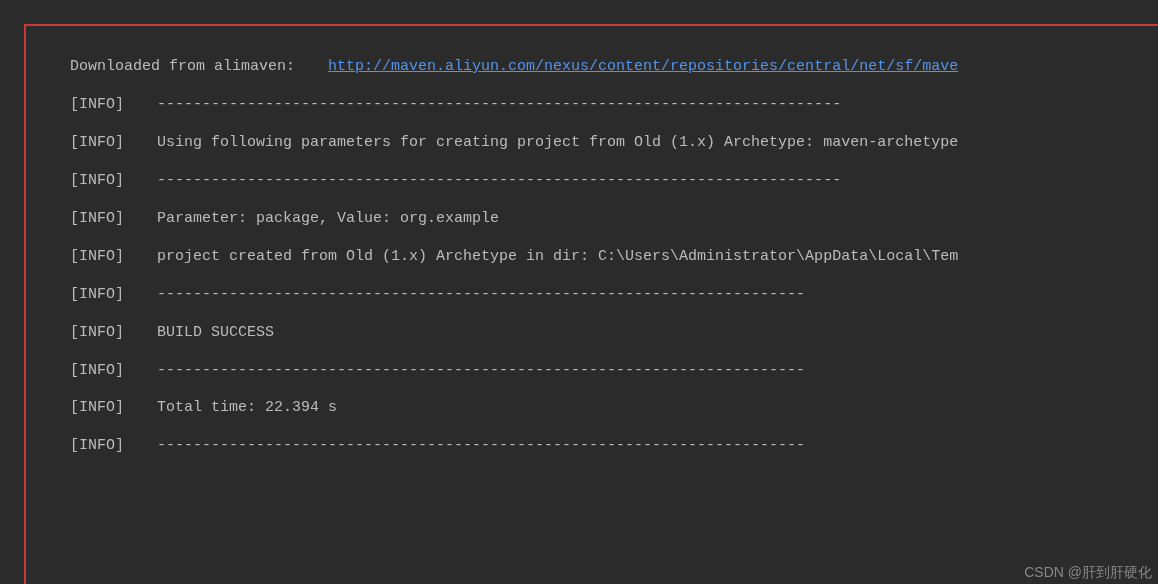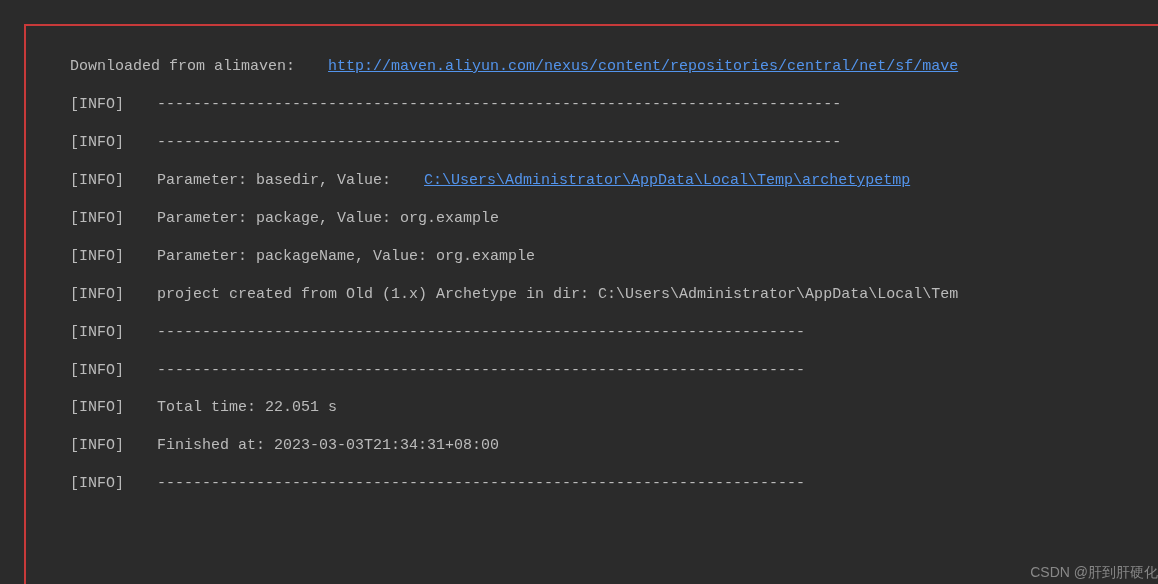--- a/index.html
+++ b/index.html
@@ -37,61 +37,58 @@
     .link {
       color: #5394ec;
       text-decoration: underline;
     }
     .first-line-prefix {
       color: #bbbbbb;
     }
     .watermark {
       position: absolute;
       bottom: 12px;
-      right: 10px;
+      right: 16px;
       color: #888888;
       font-family: Arial, sans-serif;
       font-size: 14px;
     }
   </style>
 </head>
 <body>
 
 <div class="terminal">
   <div class="line">
     <span class="first-line-prefix">Downloaded from alimaven: </span><a class="link">http://maven.aliyun.com/nexus/content/repositories/central/net/sf/mave</a>
   </div>
   <div class="line">
     <span class="tag">[INFO]</span><span class="text"> ----------------------------------------------------------------------------</span>
   </div>
   <div class="line">
+    <span class="tag">[INFO]</span><span class="text"> Using following parameters for creating project from Old (1.x) Archetype: maven-archetype</span>
+  </div>
+  <div class="line">
     <span class="tag">[INFO]</span><span class="text"> ----------------------------------------------------------------------------</span>
   </div>
   <div class="line">
-    <span class="tag">[INFO]</span><span class="text"> Parameter: basedir, Value: </span><a class="link">C:\Users\Administrator\AppData\Local\Temp\archetypetmp</a>
-  </div>
-  <div class="line">
     <span class="tag">[INFO]</span><span class="text"> Parameter: package, Value: org.example</span>
-  </div>
-  <div class="line">
-    <span class="tag">[INFO]</span><span class="text"> Parameter: packageName, Value: org.example</span>
   </div>
   <div class="line">
     <span class="tag">[INFO]</span><span class="text"> project created from Old (1.x) Archetype in dir: C:\Users\Administrator\AppData\Local\Tem</span>
   </div>
   <div class="line">
     <span class="tag">[INFO]</span><span class="text"> ------------------------------------------------------------------------</span>
   </div>
   <div class="line">
+    <span class="tag">[INFO]</span><span class="text"> BUILD SUCCESS</span>
+  </div>
+  <div class="line">
     <span class="tag">[INFO]</span><span class="text"> ------------------------------------------------------------------------</span>
   </div>
   <div class="line">
-    <span class="tag">[INFO]</span><span class="text"> Total time:  22.051 s</span>
-  </div>
-  <div class="line">
-    <span class="tag">[INFO]</span><span class="text"> Finished at: 2023-03-03T21:34:31+08:00</span>
+    <span class="tag">[INFO]</span><span class="text"> Total time:  22.394 s</span>
   </div>
   <div class="line">
     <span class="tag">[INFO]</span><span class="text"> ------------------------------------------------------------------------</span>
   </div>
 </div>
 
 <div class="watermark">CSDN @肝到肝硬化</div>
 
 </body></html>

